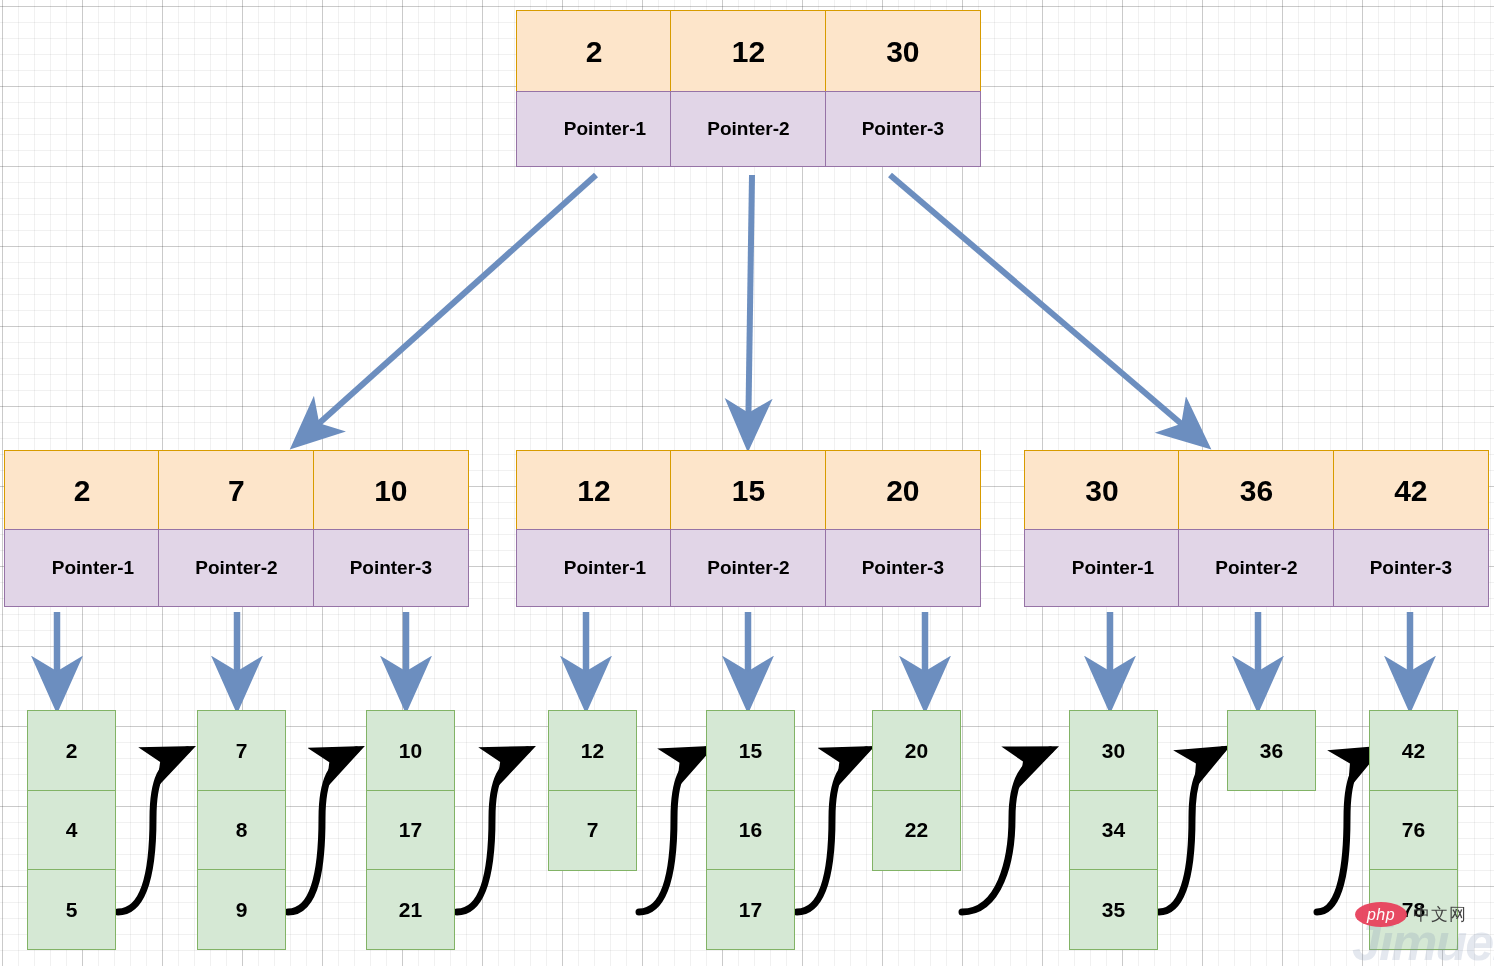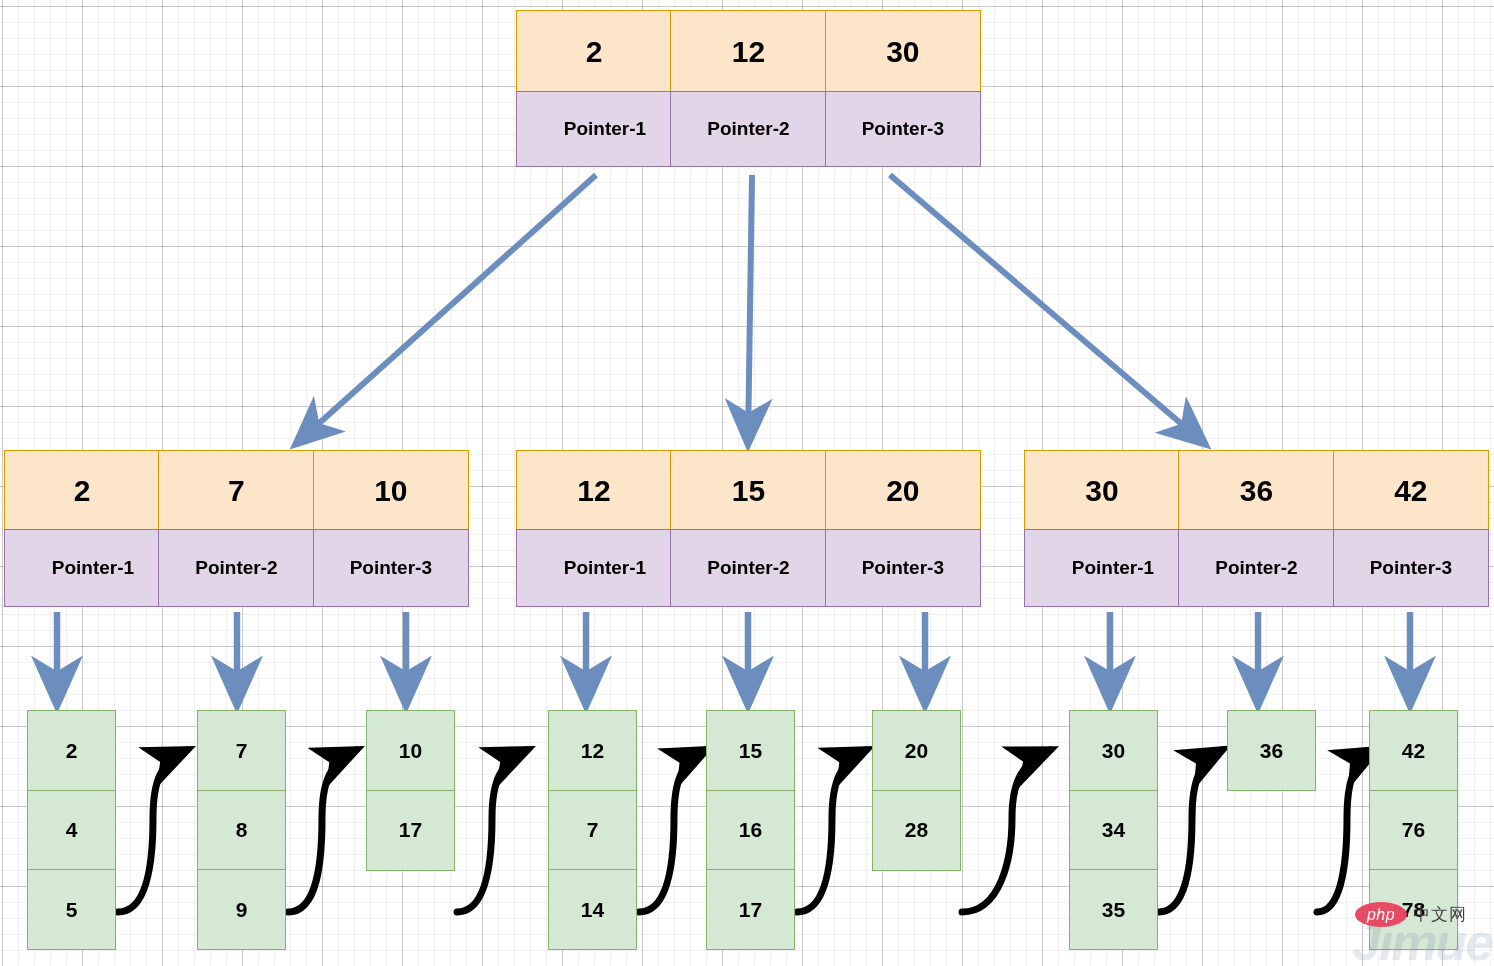--- a/index.html
+++ b/index.html
@@ -257,37 +257,37 @@
 
   <div class="leaf-node" style="left:197px; top:710px;">
     <div class="leaf-cell">7</div>
     <div class="leaf-cell">8</div>
     <div class="leaf-cell">9</div>
   </div>
 
   <div class="leaf-node" style="left:366px; top:710px;">
     <div class="leaf-cell">10</div>
     <div class="leaf-cell">17</div>
+    <div class="leaf-cell">21</div>
   </div>
 
   <div class="leaf-node" style="left:548px; top:710px;">
     <div class="leaf-cell">12</div>
     <div class="leaf-cell">7</div>
-    <div class="leaf-cell">14</div>
   </div>
 
   <div class="leaf-node" style="left:706px; top:710px;">
     <div class="leaf-cell">15</div>
     <div class="leaf-cell">16</div>
     <div class="leaf-cell">17</div>
   </div>
 
   <div class="leaf-node" style="left:872px; top:710px;">
     <div class="leaf-cell">20</div>
-    <div class="leaf-cell">28</div>
+    <div class="leaf-cell">22</div>
   </div>
 
   <div class="leaf-node" style="left:1069px; top:710px;">
     <div class="leaf-cell">30</div>
     <div class="leaf-cell">34</div>
     <div class="leaf-cell">35</div>
   </div>
 
   <div class="leaf-node" style="left:1227px; top:710px;">
     <div class="leaf-cell">36</div>

